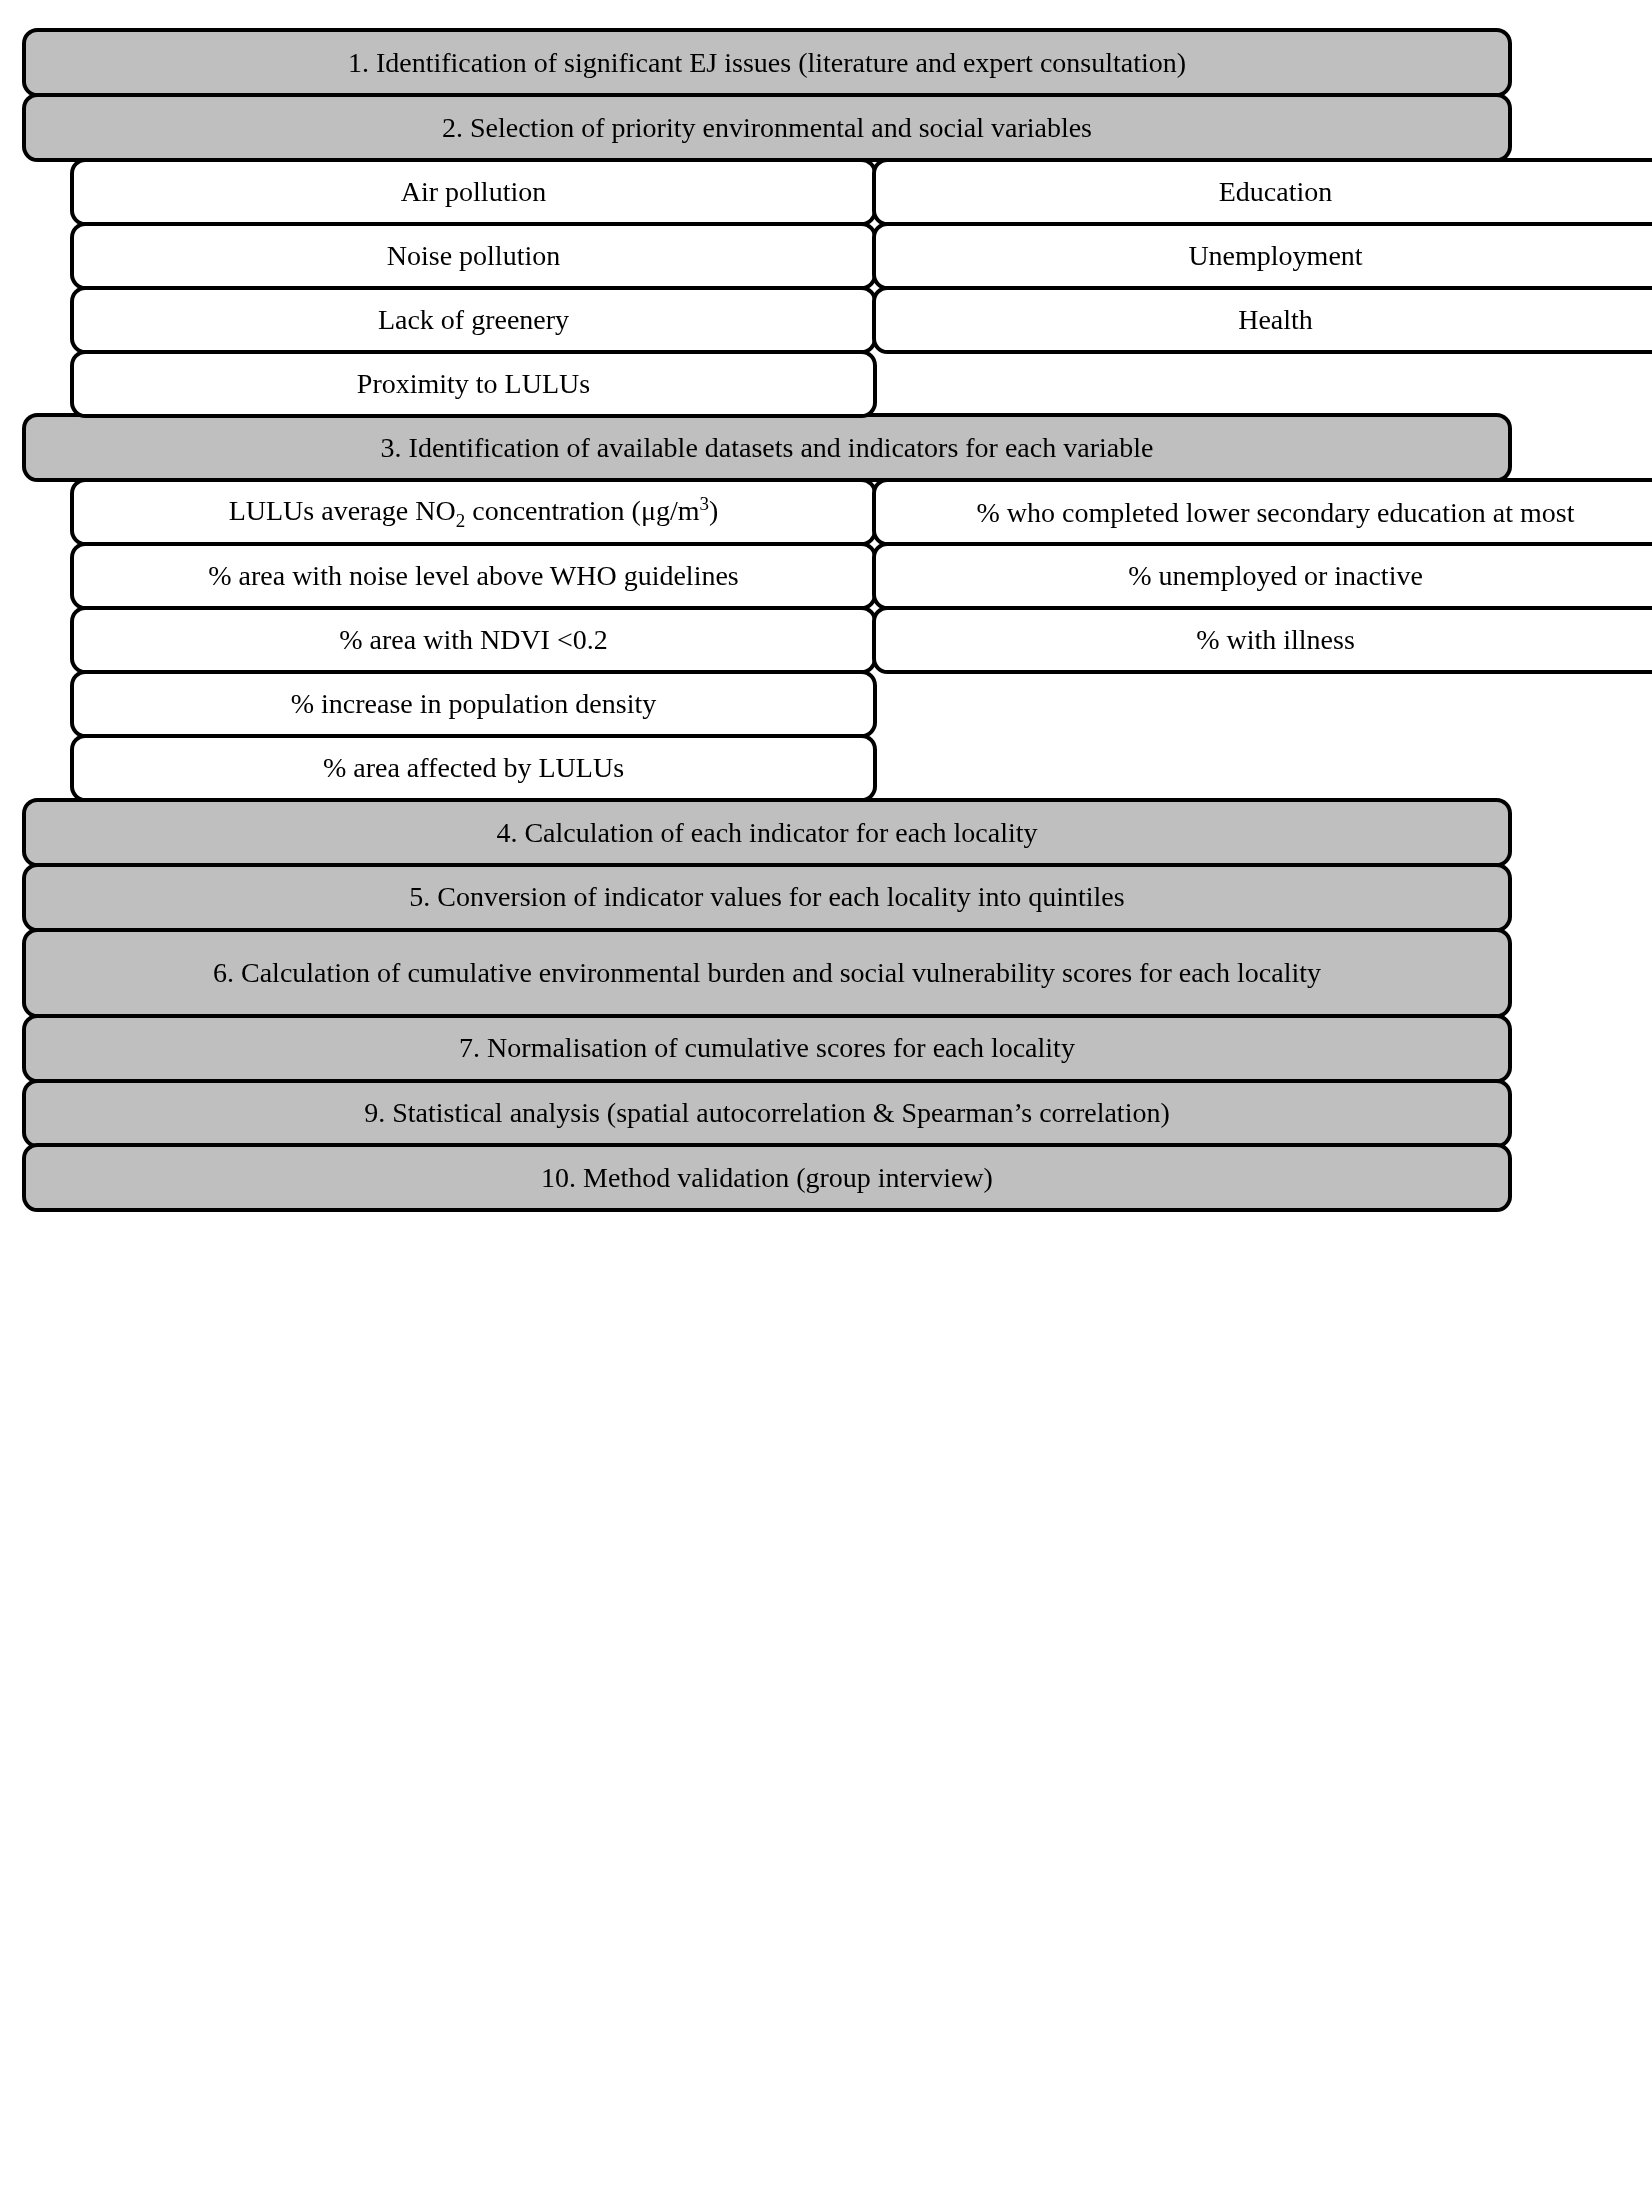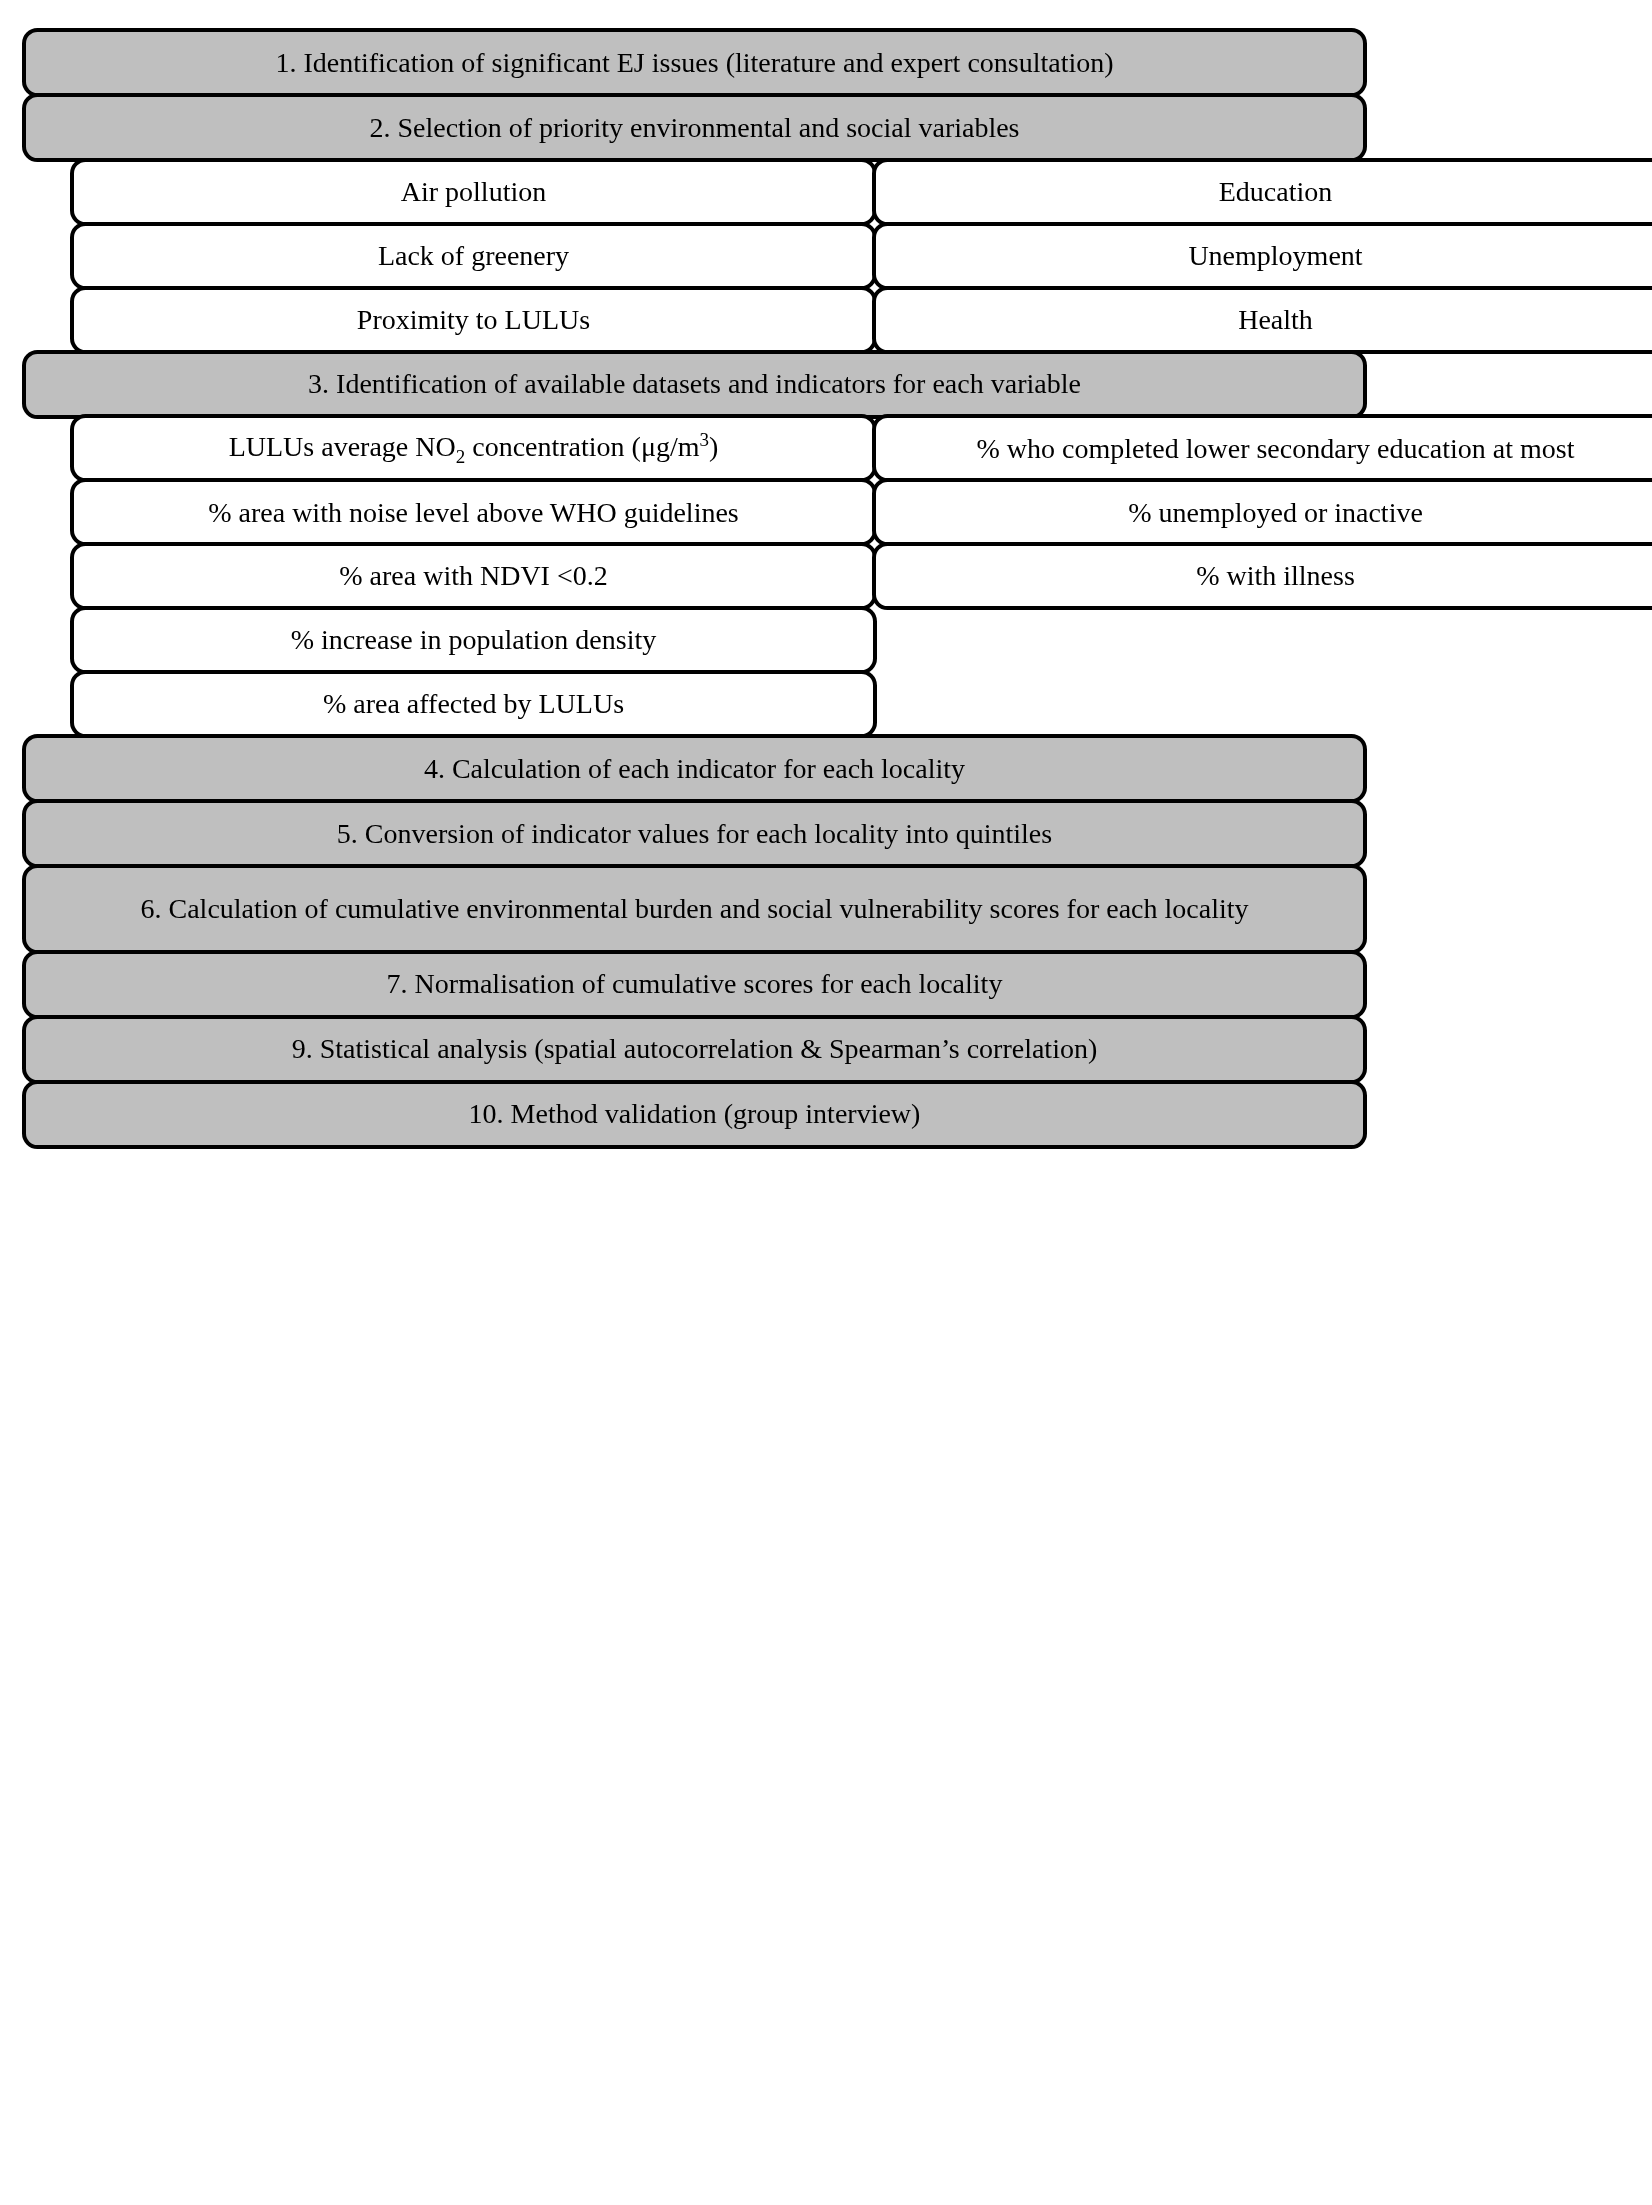--- a/index.html
+++ b/index.html
@@ -29,21 +29,21 @@
     border-radius: 15.4px;
     display: flex;
     align-items: center;
     justify-content: center;
     text-align: center;
     line-height: 1.13;
     font-size: 28px;
     padding: 2.7px 11.7px;
   }
   .box-wide {
-    width: 1345px;
+    width: 1490px;
     background: #bfbfbf;
   }
   .box-wide.h1 { height: 69px; }
   .box-wide.h2 { height: 90px; }
 
   
   .cols {
     display: flex;
     width: 1609px;
   }
@@ -83,20 +83,23 @@
   </div>
 
   <div class="box box-wide h1">
     <span class="lbl">2. Selection of priority environmental and social variables</span>
   </div>
 
   <div class="cols">
     <div class="col col-left stack">
       <div class="box box-half">
         <span class="lbl">Air pollution</span>
+      </div>
+      <div class="box box-half">
+        <span class="lbl">Noise pollution</span>
       </div>
       <div class="box box-half">
         <span class="lbl">Lack of greenery</span>
       </div>
       <div class="box box-half">
         <span class="lbl">Proximity to LULUs</span>
       </div>
     </div>
     <div class="col col-right stack">
       <div class="box box-half">

